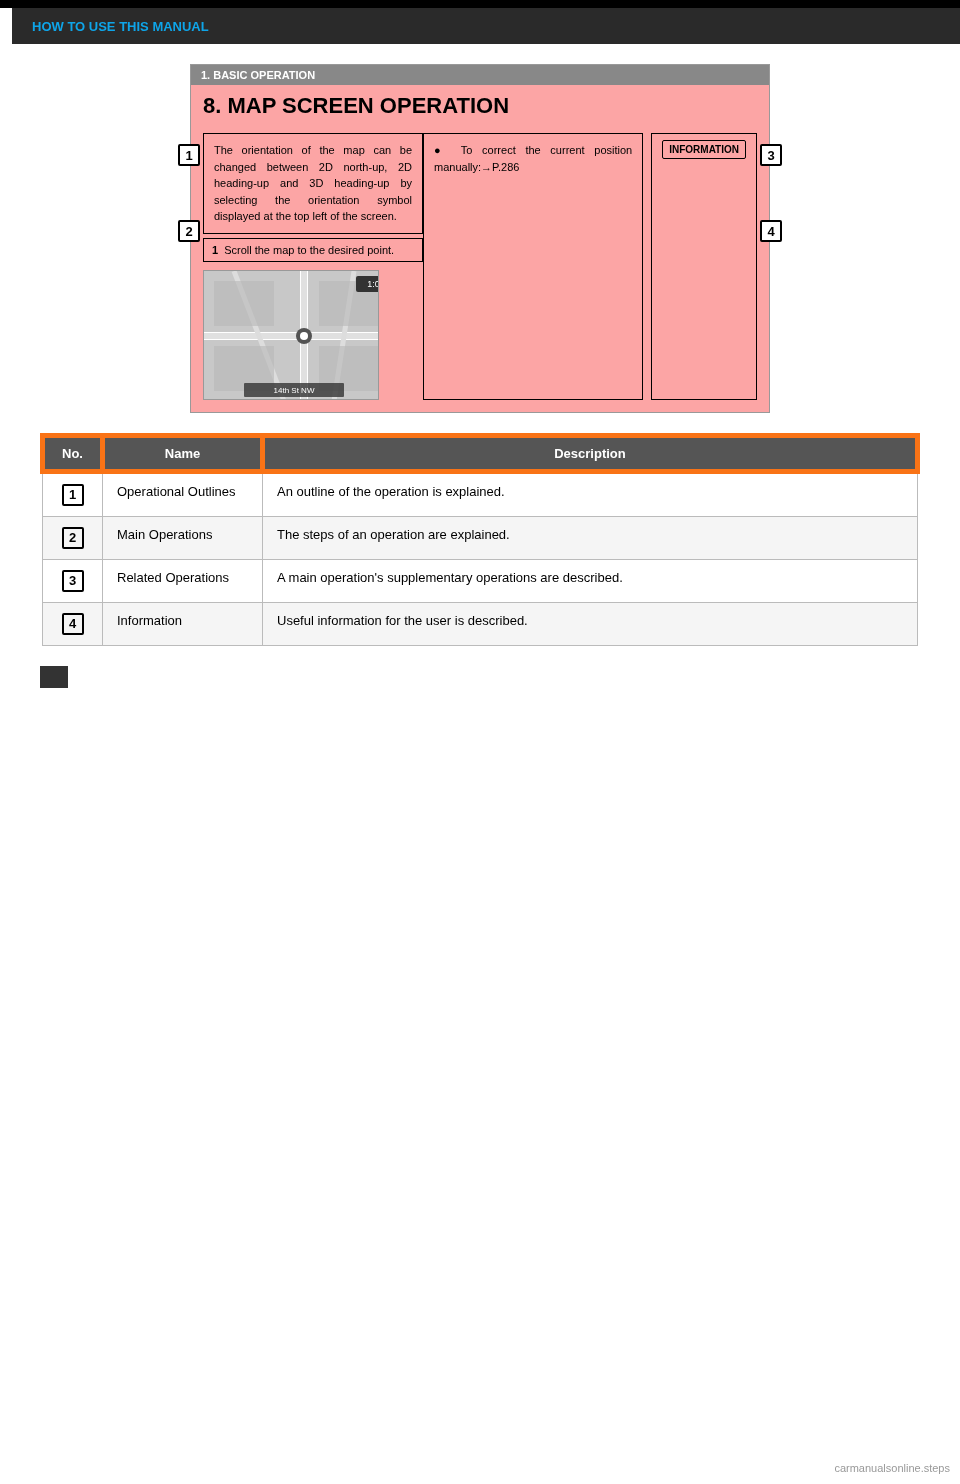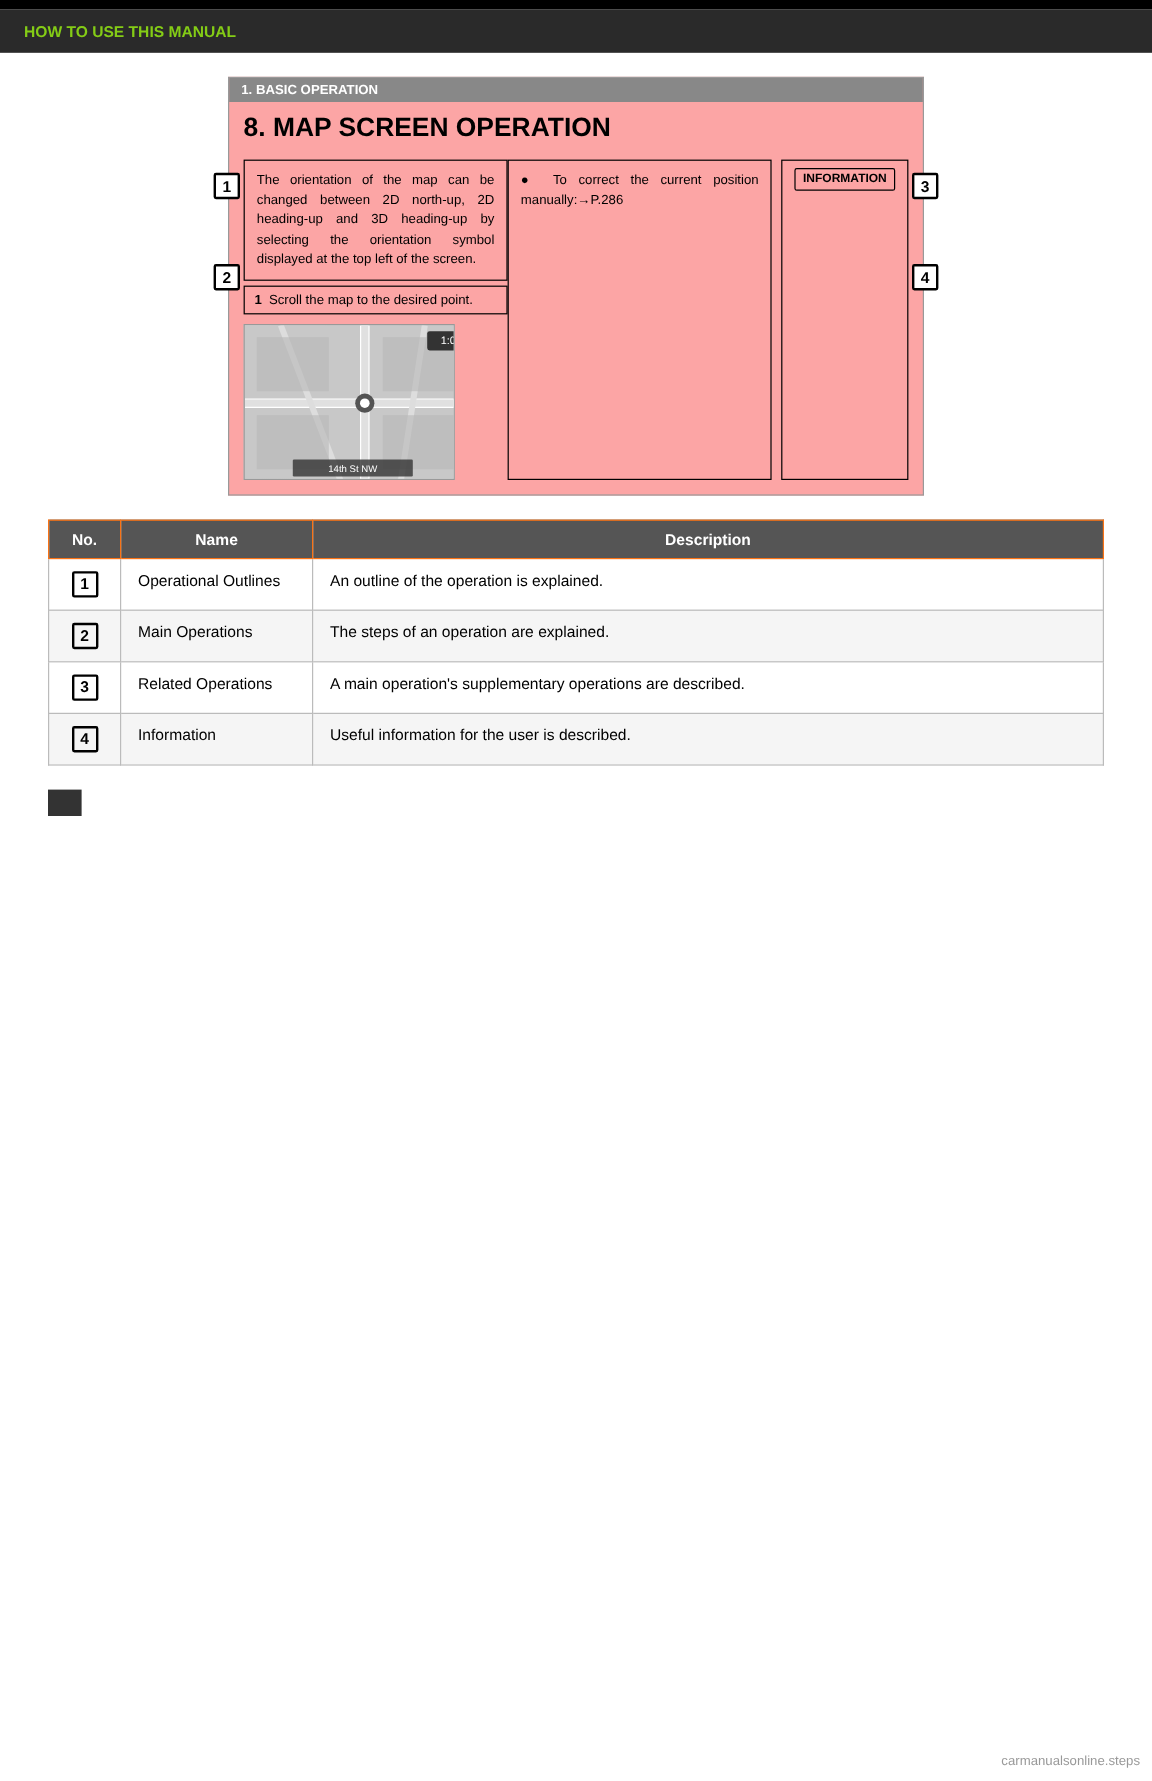--- a/index.html
+++ b/index.html
@@ -23,28 +23,29 @@
     
     .top-bar {
       width: 100%;
       height: 8px;
       background: #000;
     }
 
     
     .page-header {
       background: #2a2a2a;
-      color: #84cc16;
+      color: #0ea5e9;
       padding: 10px 20px;
       font-size: 13px;
       font-weight: bold;
       margin-bottom: 0;
       height: 36px;
       display: flex;
       align-items: center;
+      margin-left: 12px;
     }
 
     .main-content {
       padding: 20px 40px;
     }
 
     
     .diagram-wrapper {
       display: flex;
       justify-content: center;
@@ -173,21 +174,21 @@
       border-collapse: collapse;
       margin-bottom: 20px;
     }
 
     .data-table th {
       background: #555;
       color: #fff;
       padding: 8px 12px;
       text-align: center;
       font-size: 13px;
-      border: 1px solid #f97316;
+      border: 5px solid #f97316;
     }
 
     .data-table td {
       padding: 10px 14px;
       border: 1px solid #bbb;
       vertical-align: top;
       font-size: 13px;
     }
 
     .data-table tr:nth-child(odd) td {

